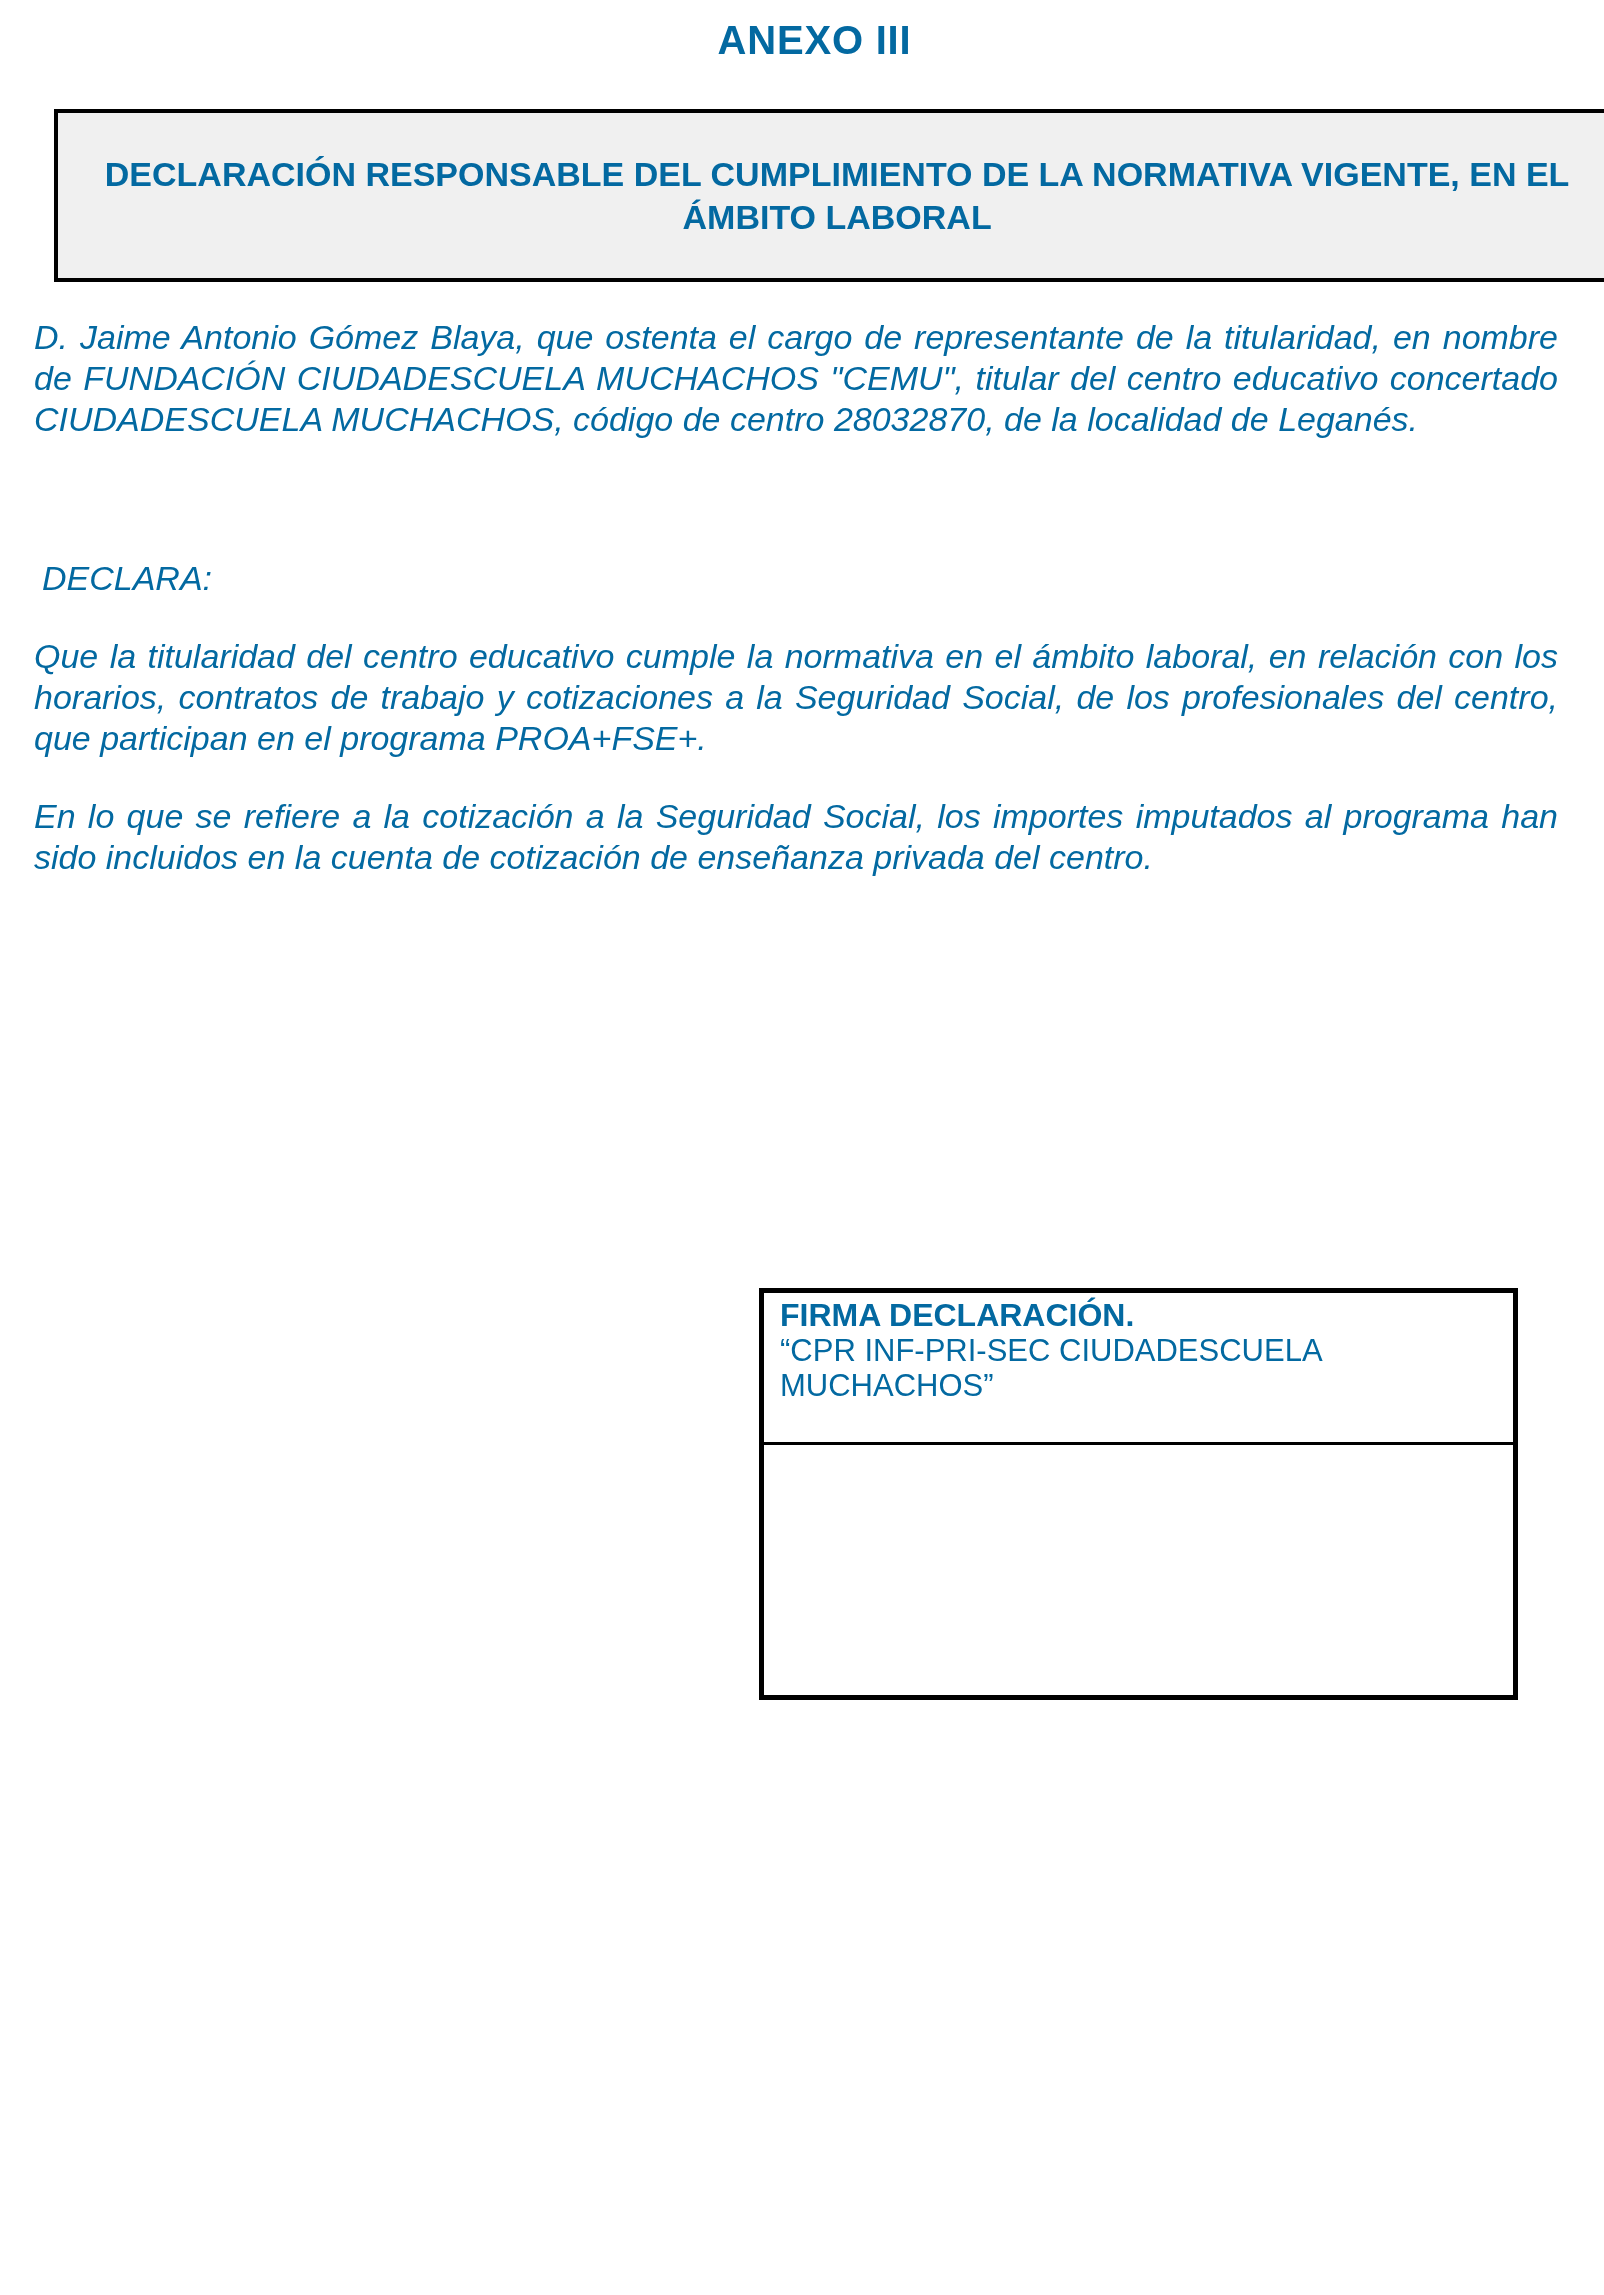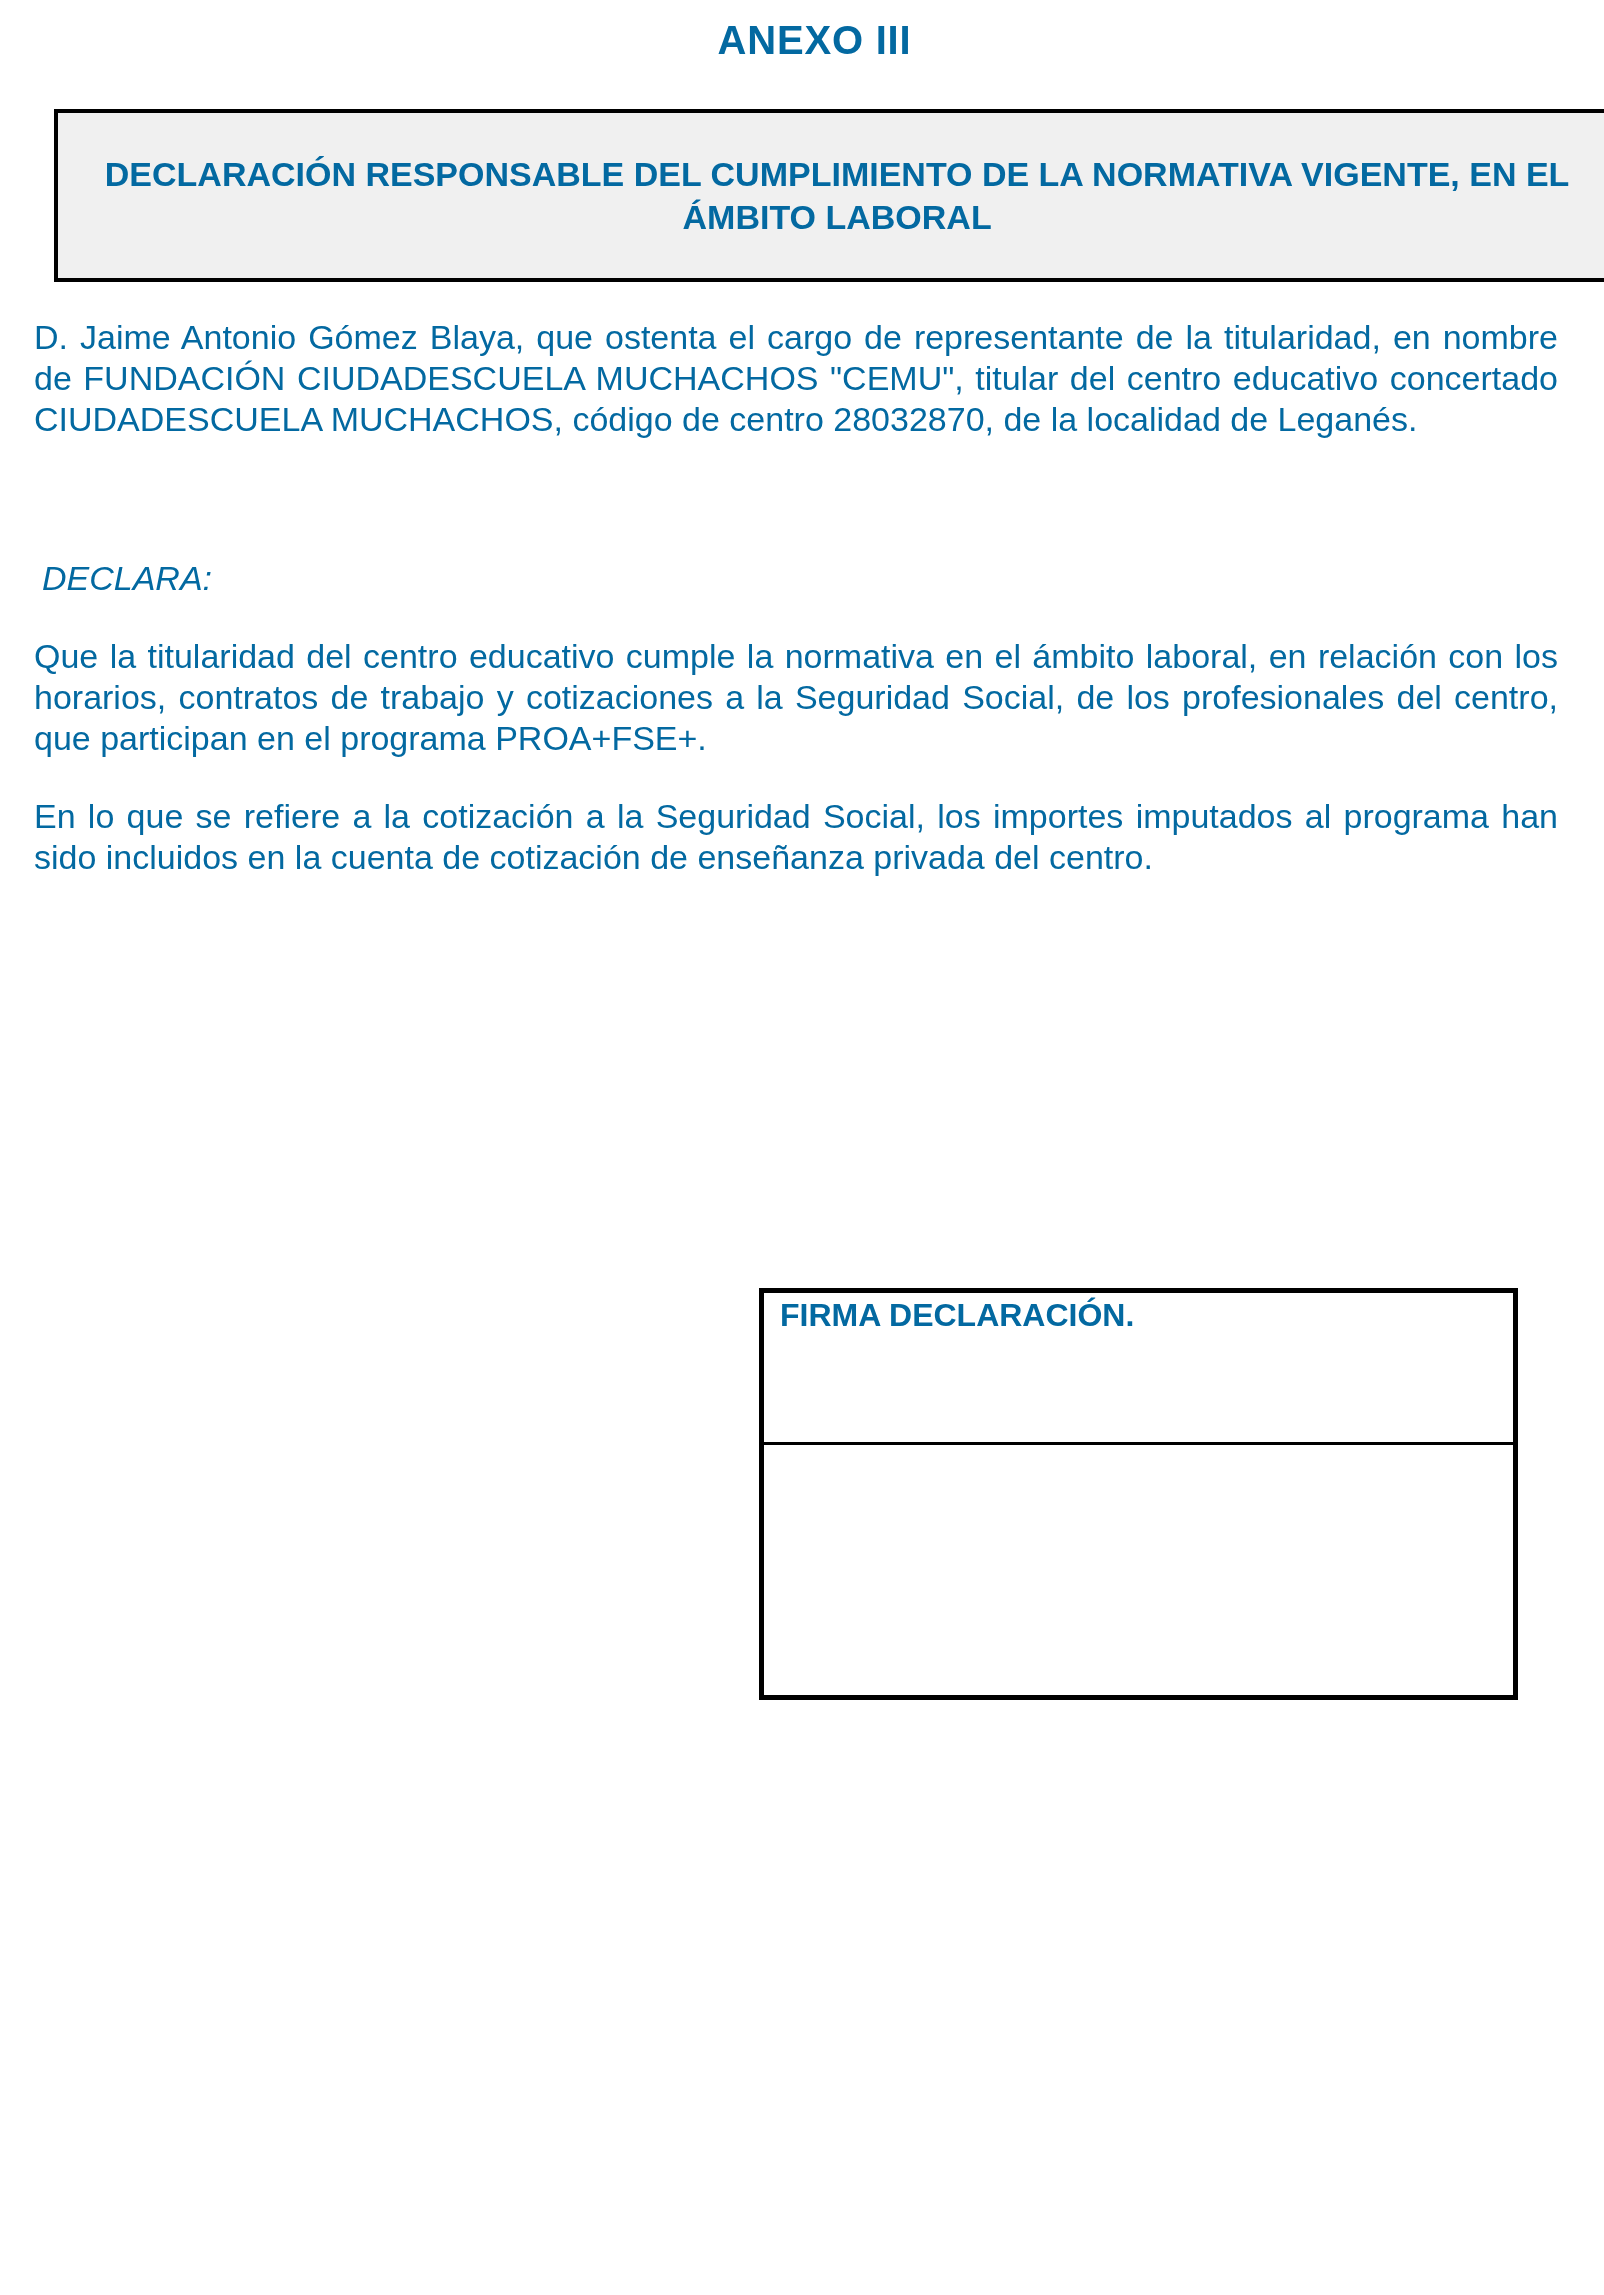--- a/index.html
+++ b/index.html
@@ -44,20 +44,21 @@
     font-size: 34px;
     line-height: 43px;
   }
   .para {
     position: absolute;
     left: 34px;
     width: 1524px;
     font-size: 34px;
     line-height: 41px;
     text-align: justify;
+    font-style: italic;
   }
   #p-intro { top: 317px; }
   .declara-label {
     position: absolute;
     left: 42px;
     top: 558px;
     font-size: 34px;
     line-height: 41px;
     font-style: italic;
   }
@@ -113,18 +114,19 @@
 
   <div class="declara-label">DECLARA:</div>
 
   <div class="para" id="p-dec2">En lo que se refiere a la cotización a la Seguridad Social, los importes imputados al programa han sido incluidos en la cuenta de cotización de enseñanza privada del centro.</div>
 
   <div class="para" id="p-dec1">Que la titularidad del centro educativo cumple la normativa en el ámbito laboral, en relación con los horarios, contratos de trabajo y cotizaciones a la Seguridad Social, de los profesionales del centro, que participan en el programa PROA+FSE+.</div>
 
   <div class="sig-box">
     <div class="sig-head">
       <div class="sig-title">FIRMA DECLARACIÓN.</div>
+      <div class="sig-entity">“CPR INF-PRI-SEC CIUDADESCUELA MUCHACHOS”</div>
     </div>
     <div class="sig-area"></div>
   </div>
 
 </div>
 
 
 </body></html>

